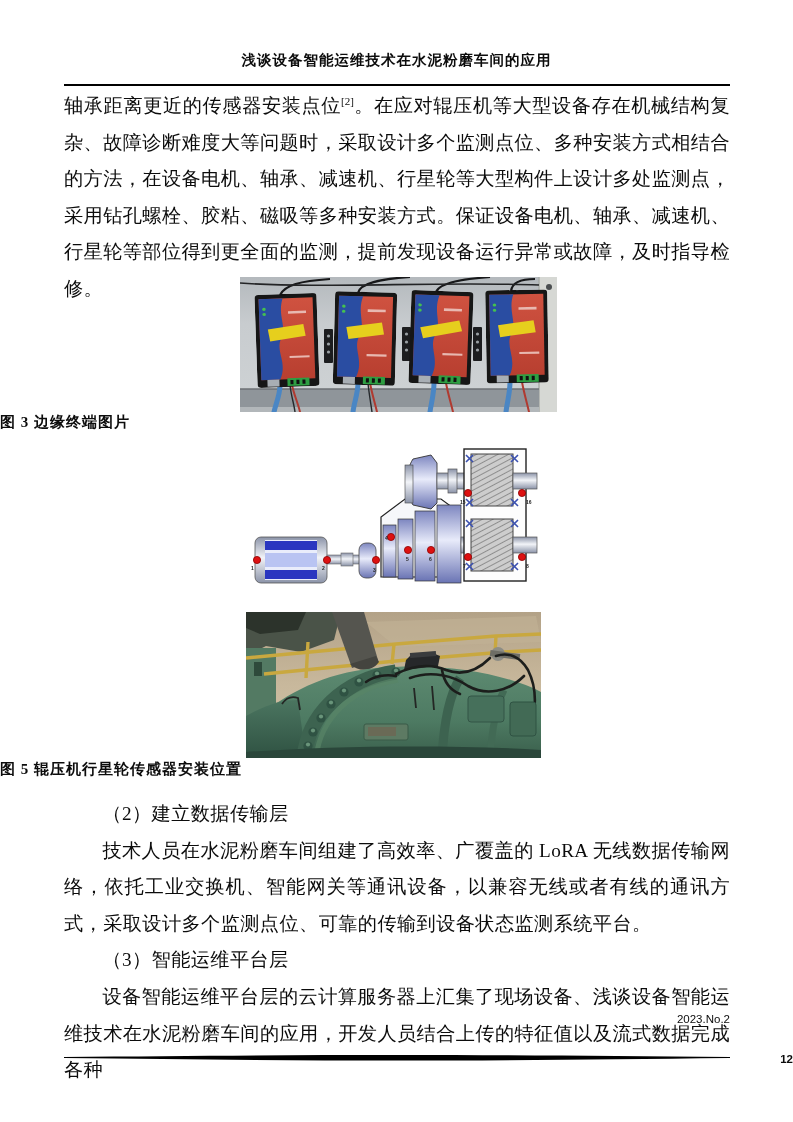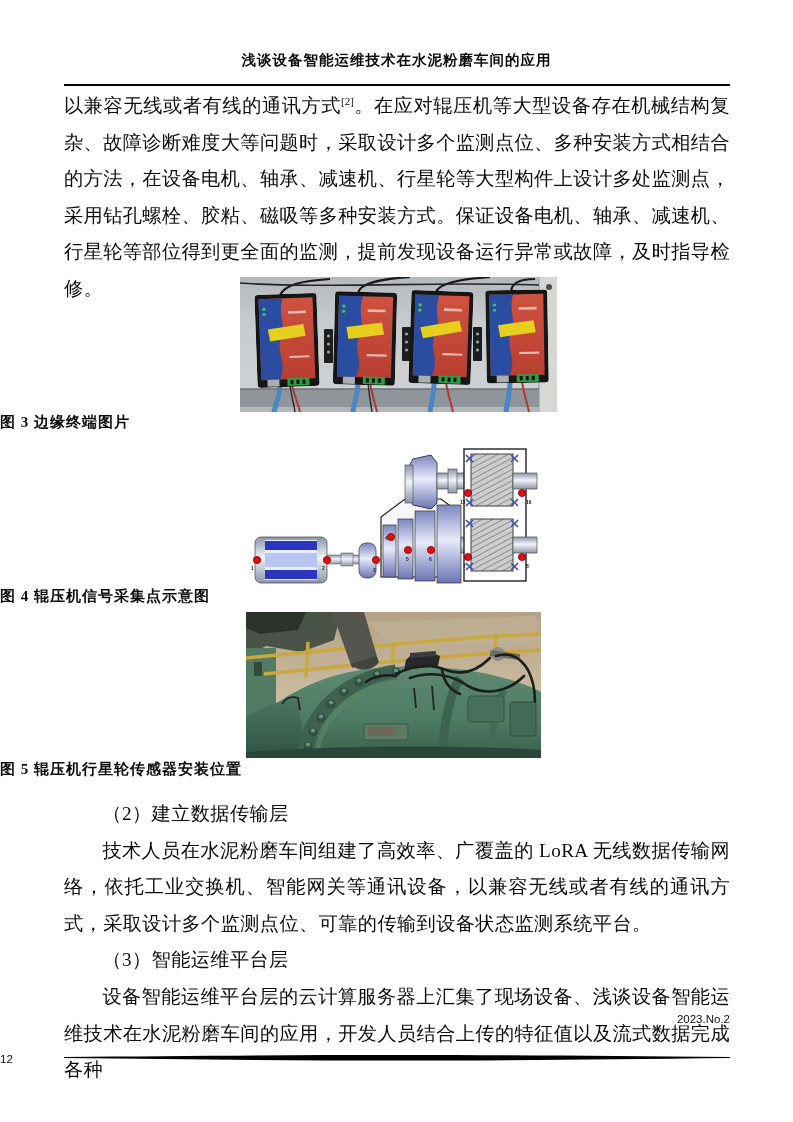--- a/index.html
+++ b/index.html
@@ -30,38 +30,38 @@
   .figure svg{display:block;}
   .caption{
     position:absolute;left:0;width:100%;text-align:left;
     font-size:15px;font-weight:bold;letter-spacing:1px;
   }
   .cap3{top:413px;}
   .cap4{top:587px;}
   .cap5{top:760px;}
   .footer-rule{position:absolute;left:64px;top:1047px;width:666px;height:6px;}
   .footer-page{
-    position:absolute;top:1053px;left:0;width:100%;text-align:left;
-    font-family:"Liberation Sans","DejaVu Sans",sans-serif;font-size:11.5px;
+    position:absolute;top:1053px;left:0;width:100%;text-align:right;
+    font-family:"Liberation Sans","DejaVu Sans",sans-serif;font-size:11.5px;font-weight:bold;
   }
   .footer-issue{
     position:absolute;top:1013px;right:63px;
     font-family:"Liberation Sans","DejaVu Sans",sans-serif;font-size:11.5px;
   }
 </style>
 </head>
 <body>
 
 <div class="page">
 
   <div class="header-title">浅谈设备智能运维技术在水泥粉磨车间的应用</div>
   <div class="header-rule"></div>
 
   <div class="bodytext para1">
-    <p><span>以兼容无线或者有线的通讯方式</span><sup class="ref">[2]</sup><span>。在应对辊压机等大型设备存在机械结构复杂、故障诊断难度大等问题时，采取设计多个监测点位、多种安装方式相结合的方法，在设备电机、轴承、减速机、行星轮等大型构件上设计多处监测点，采用钻孔螺栓、胶粘、磁吸等多种安装方式。保证设备电机、轴承、减速机、行星轮等部位得到更全面的监测，提前发现设备运行异常或故障，及时指导检修。</span></p>
+    <p><span>轴承距离更近的传感器安装点位</span><sup class="ref">[2]</sup><span>。在应对辊压机等大型设备存在机械结构复杂、故障诊断难度大等问题时，采取设计多个监测点位、多种安装方式相结合的方法，在设备电机、轴承、减速机、行星轮等大型构件上设计多处监测点，采用钻孔螺栓、胶粘、磁吸等多种安装方式。保证设备电机、轴承、减速机、行星轮等部位得到更全面的监测，提前发现设备运行异常或故障，及时指导检修。</span></p>
   </div>
 
   <div class="figure" style="left:240px;top:277px;">
     <svg width="317" height="135" viewBox="0 0 317 135">
       <defs>
         <linearGradient id="cab" x1="0" y1="0" x2="0" y2="1">
           <stop offset="0" stop-color="#b4b9bd"></stop>
             <stop offset="0.35" stop-color="#c8cccf"></stop>
             <stop offset="1" stop-color="#cfd3d5"></stop>
         </linearGradient>
@@ -289,21 +289,20 @@
         <text x="140" y="99">4</text>
         <text x="161" y="120">5</text>
         <text x="184" y="120">6</text>
         <text x="218" y="127">7</text>
         <text x="281" y="127">8</text>
         <text x="215" y="63">15</text>
         <text x="281" y="63">16</text>
       </g>
     </svg>
   </div>
-  <div class="caption cap4">图 4 辊压机信号采集点示意图</div>
 
   <div class="figure" style="left:246px;top:612px;">
     <svg width="295" height="146" viewBox="0 0 295 146">
       <defs>
         <linearGradient id="floor" x1="0" y1="0" x2="0" y2="1">
           <stop offset="0" stop-color="#b3a287"></stop>
             <stop offset="0.5" stop-color="#c8b89c"></stop>
             <stop offset="1" stop-color="#d2c3a8"></stop>
         </linearGradient>
         <linearGradient id="green" x1="0" y1="0" x2="0" y2="1">

